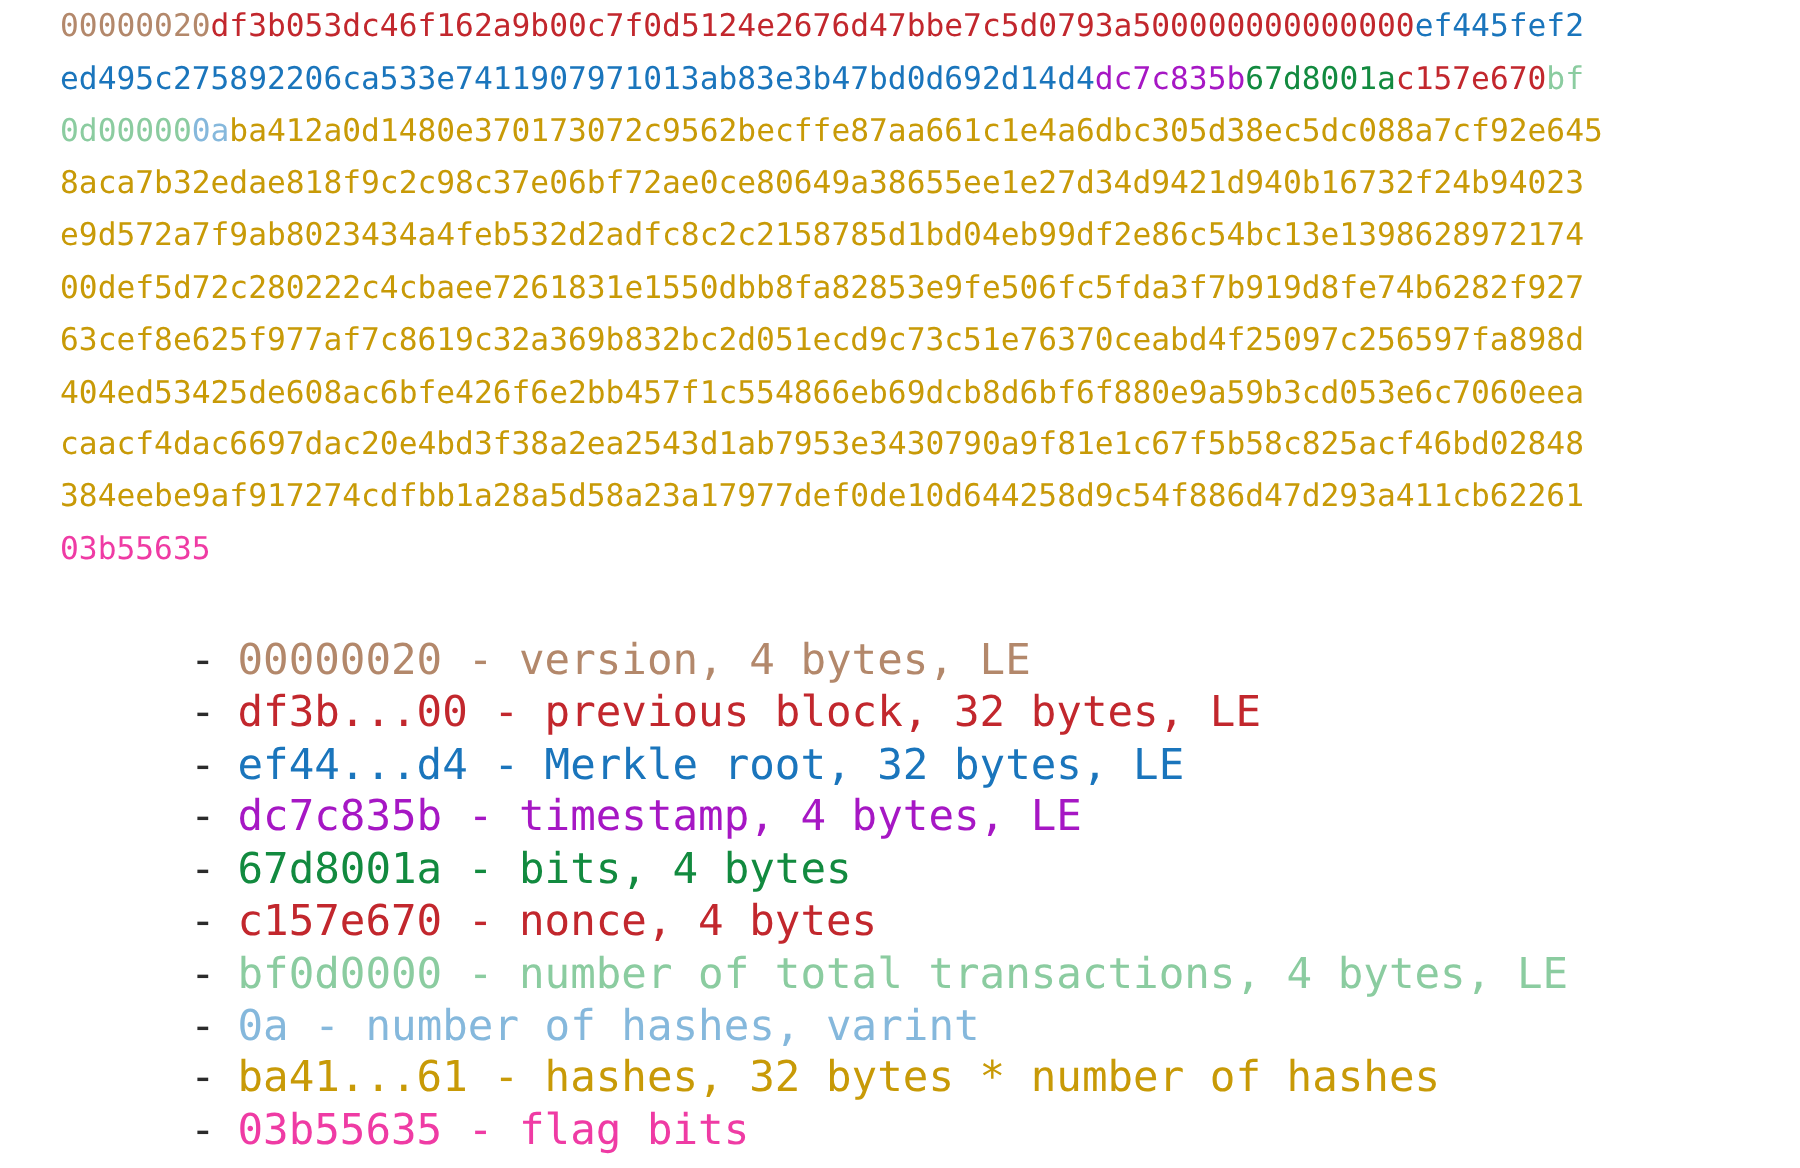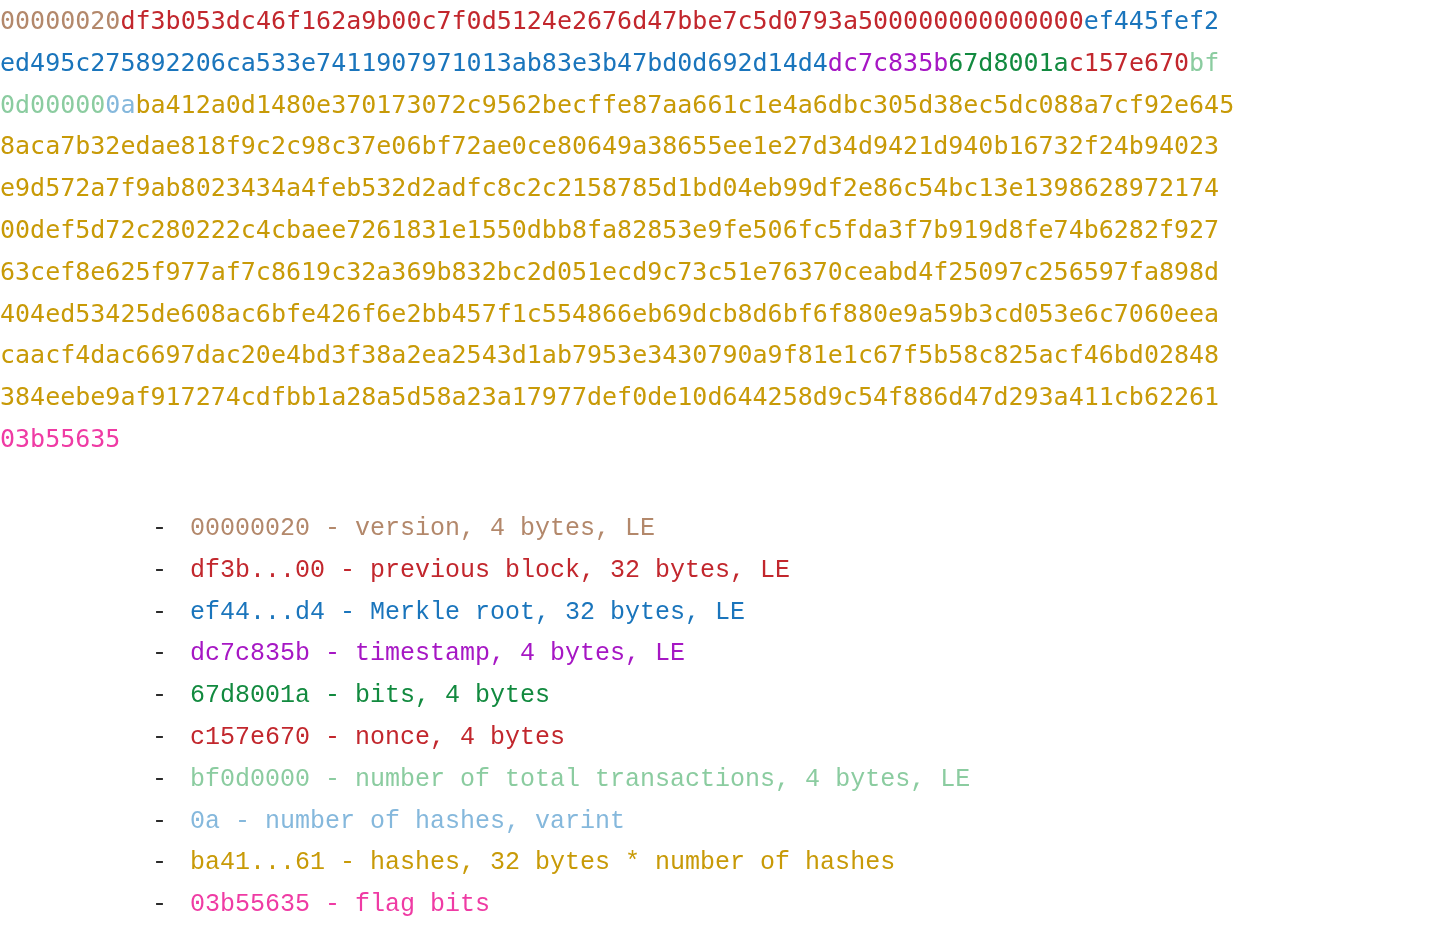--- a/index.html
+++ b/index.html
@@ -24,35 +24,35 @@
     font-size: 25px;
     line-height: 41.8px;
     letter-spacing: 0px;
     white-space: pre;
     font-weight: 400;
   }
   #hexdump .hexline {
     display: block;
     white-space: pre;
     height: 41.8px;
+    padding-left: 48px;
   }
   #hexdump span.seg {
     white-space: pre;
   }
 
   
   #legend {
     position: absolute;
     left: 0px;
     top: 508px;
     width: 1224px;
-    font-size: 25px;
+    font-size: 34px;
     line-height: 41.8px;
     white-space: pre;
-    font-family: Liberation Mono, monospace;
   }
   .legend-row {
     display: block;
     height: 41.8px;
     white-space: pre;
   }
   .legend-dash {
     display: inline-block;
     width: 38px;
     padding-left: 152px;

